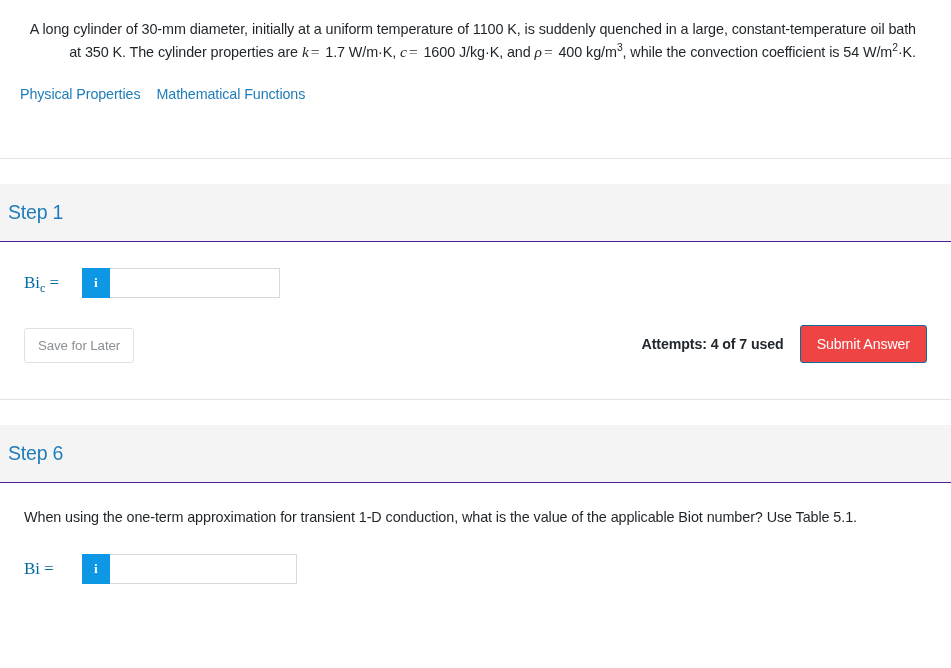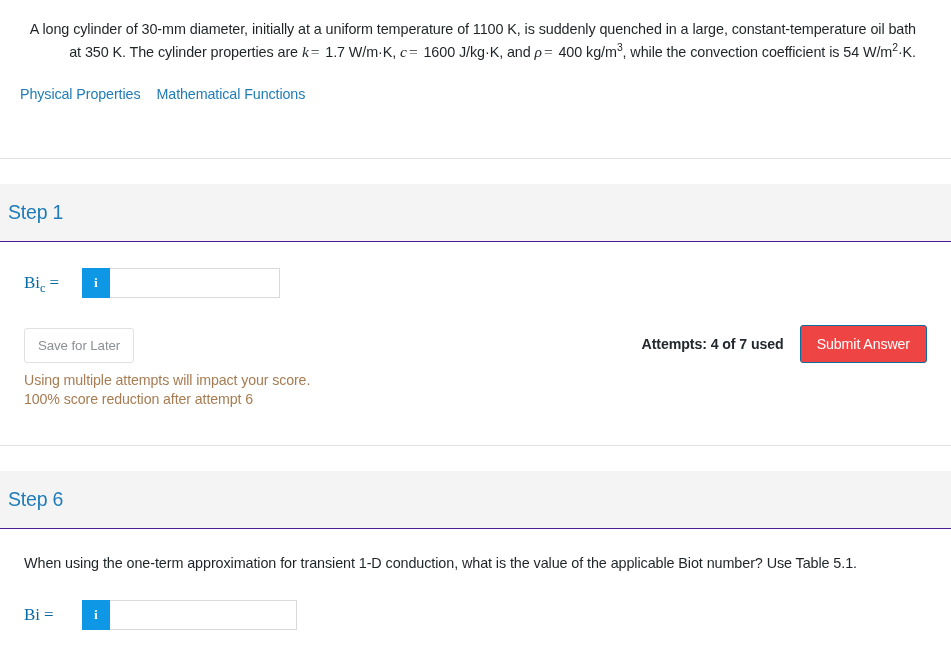--- a/index.html
+++ b/index.html
@@ -219,24 +219,20 @@
     </div>
 
     <div class="actions-row">
       <button class="btn-save">Save for Later</button>
       <span class="actions-right">
         <span class="attempts">Attempts: 4 of 7 used</span>
         <button class="btn-submit">Submit Answer</button>
       </span>
     </div>
 
-    <div class="warn-block">
-      <div class="warn-line">Using multiple attempts will impact your score.</div>
-      <div class="warn-line">100% score reduction after attempt 6</div>
-    </div>
 
     <div class="step-bottom-pad"></div>
   </div>
 
   <div class="hrule"></div>
   <div class="white-gap"></div>
 
   <div class="step-band">
     <span class="step-title">Step 6</span>
   </div>

